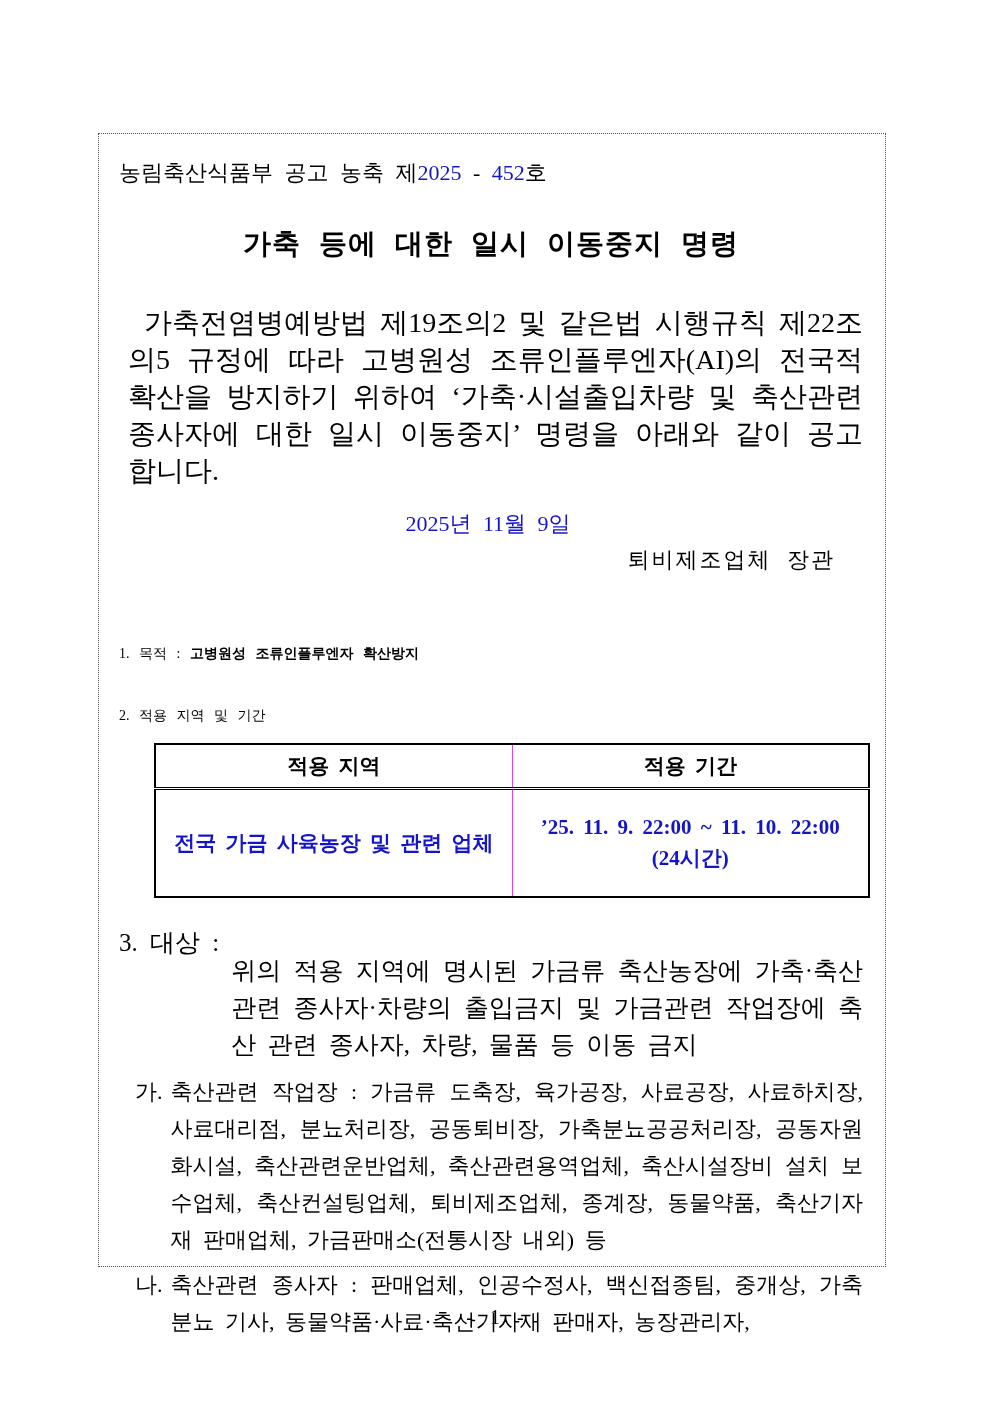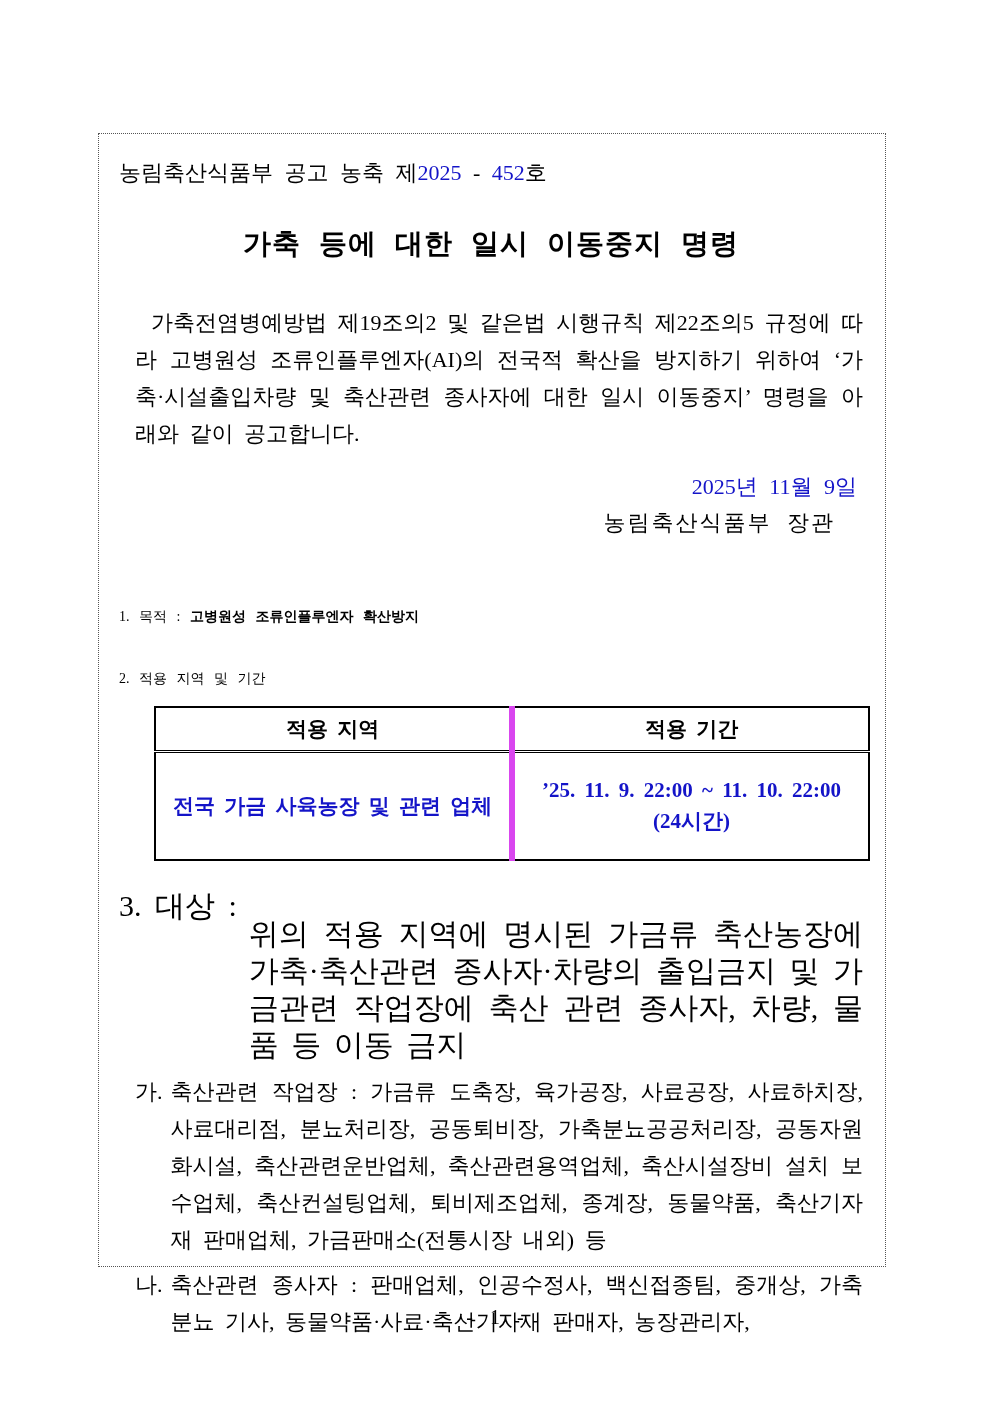--- a/index.html
+++ b/index.html
@@ -37,32 +37,32 @@
   .doc-title {
     margin: 36px 0 5px 0;
     text-align: center;
     font-size: 28px;
     line-height: 40px;
     font-weight: bold;
     word-spacing: 10px;
     letter-spacing: 1px;
   }
   .intro {
-    margin: 40px 0 0 16px;
-    font-size: 22px;
+    margin: 40px 0 0 9px;
+    font-size: 28px;
     line-height: 37px;
     text-align: justify;
     word-spacing: 5px;
     text-indent: 16px;
   }
   .date-line {
     margin-top: 20px;
     font-size: 22px;
     line-height: 30px;
-    text-align: right;
+    text-align: center;
     padding-right: 6px;
     word-spacing: 6px;
     font-weight: normal;
   }
   .issuer-line {
     margin-top: 6px;
     font-size: 22px;
     line-height: 30px;
     text-align: right;
     padding-right: 28px;
@@ -88,37 +88,37 @@
     height: 40px;
     font-size: 21px;
     font-weight: bold;
     text-align: center;
     vertical-align: middle;
     border-bottom: 3px double #000000;
     word-spacing: 4px;
   }
   table.scope-table th + th,
   table.scope-table td + td {
-    border-left: 6px solid #d946ef;
+    border-left: 1px solid #d946ef;
     margin-top: 40px;
   }
   table.scope-table td {
     height: 104px;
     font-size: 21px;
     font-weight: bold;
     text-align: center;
     vertical-align: middle;
     word-spacing: 4px;
   }
   .period-cell div { line-height: 31px; }
 
   .hang {
     display: flex;
     margin-top: 26px;
-    font-size: 30px;
+    font-size: 25px;
     line-height: 37px;
   }
   .hang .hang-label {
     white-space: nowrap;
     word-spacing: 6px;
     flex: 0 0 auto;
     padding-right: 12px;
   }
   .hang .hang-content {
     flex: 1 1 auto;
@@ -161,21 +161,21 @@
 
   <div class="doc-number">
     <span>농림축산식품부 공고 농축 제</span><span class="blue">2025</span><span>&nbsp;-&nbsp;</span><span class="blue">452</span><span>호</span>
   </div>
 
   <div class="doc-title">가축 등에 대한 일시 이동중지 명령</div>
 
   <p class="intro">가축전염병예방법 제19조의2 및 같은법 시행규칙 제22조의5 규정에 따라 고병원성 조류인플루엔자(AI)의 전국적 확산을 방지하기 위하여 ‘가축·시설출입차량 및 축산관련 종사자에 대한 일시 이동중지’ 명령을 아래와 같이 공고합니다.</p>
 
   <div class="date-line blue">2025년 11월 9일</div>
-  <div class="issuer-line">농림축산식품부 장관</div>
+  <div class="issuer-line">퇴비제조업체 장관</div>
 
   <div class="section section-purpose">
     <span>1. 목적 :</span>
     <span class="bold">고병원성 조류인플루엔자 확산방지</span>
   </div>
 
   <div class="section section-scope">2. 적용 지역 및 기간</div>
 
   <table class="scope-table">
     <thead>

